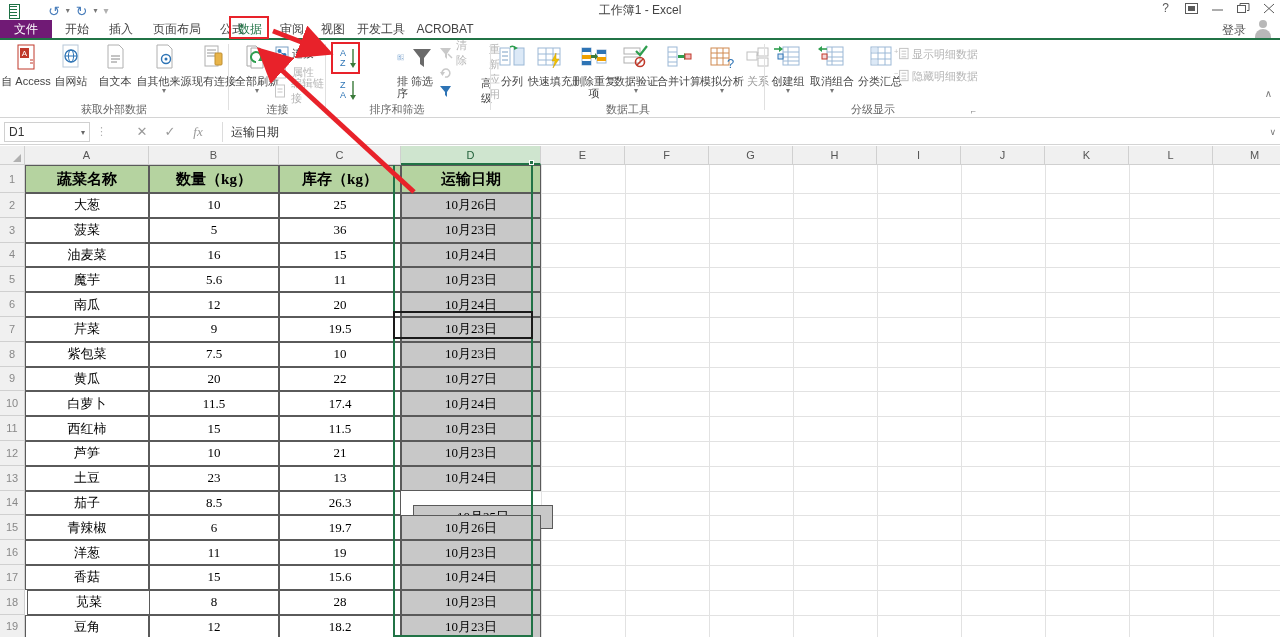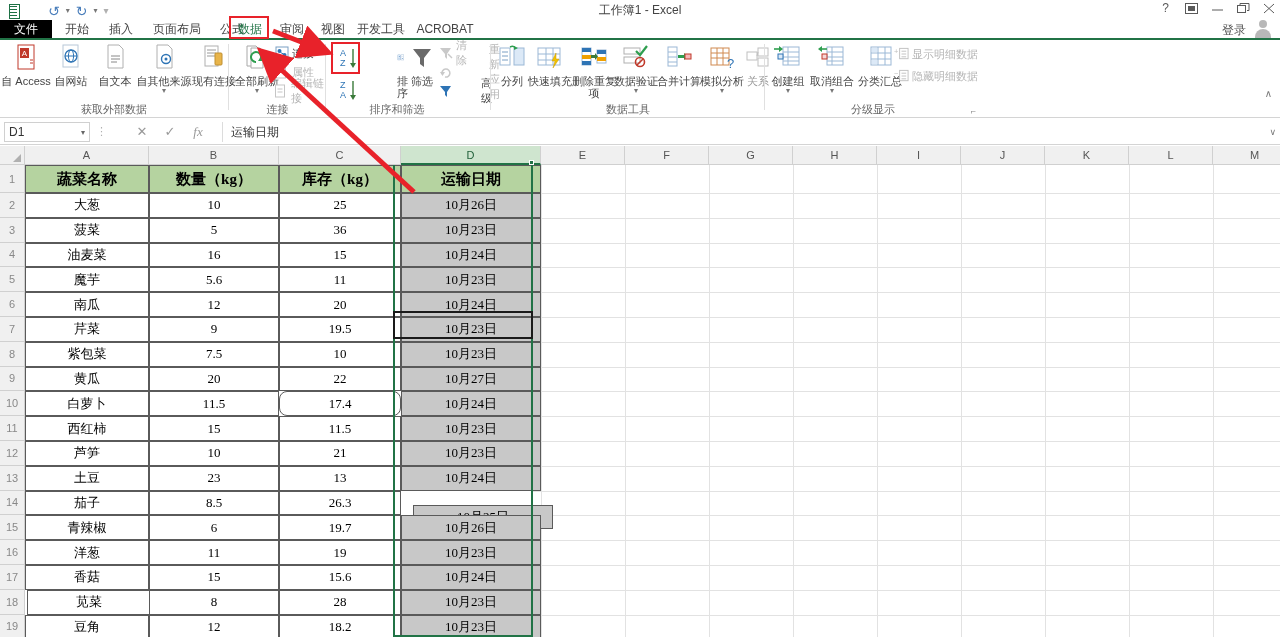--- a/index.html
+++ b/index.html
@@ -48,21 +48,21 @@
   .wc { cursor: default; width: 13px; text-align: center; }
   .wc svg { display: block; }
 
   
   .tabrow {
     position: absolute; left: 0; top: 20px; width: 1280px; height: 18px;
     background: #fff;
   }
   .tab-file {
     position: absolute; left: 0; top: 0; width: 52px; height: 18px;
-    background: #000000; color: #fff; font-size: 12px;
+    background: #701a75; color: #fff; font-size: 12px;
     display: flex; align-items: center; justify-content: center;
   }
   .tab {
     position: absolute; top: 0; height: 18px; font-size: 12px; color: #444;
     display: flex; align-items: center; justify-content: center;
   }
   .tab.active { color: #217346; }
   .tab-underline {
     position: absolute; left: 0; top: 18px; width: 1280px; height: 2px; background: #217346;
   }
@@ -705,21 +705,21 @@
         <div class="cell body" style="left: 25px; top: 195.8px; width: 124px; height: 24.8px;">紫包菜</div>
         <div class="cell body" style="left: 149px; top: 195.8px; width: 130px; height: 24.8px;">7.5</div>
         <div class="cell body" style="left: 279px; top: 195.8px; width: 122px; height: 24.8px;">10</div>
         <div class="cell body selcol" style="left: 401px; top: 195.8px; width: 140px; height: 24.8px;">10月23日</div>
         <div class="cell body" style="left: 25px; top: 220.6px; width: 124px; height: 24.8px;">黄瓜</div>
         <div class="cell body" style="left: 149px; top: 220.6px; width: 130px; height: 24.8px;">20</div>
         <div class="cell body" style="left: 279px; top: 220.6px; width: 122px; height: 24.8px;">22</div>
         <div class="cell body selcol" style="left: 401px; top: 220.6px; width: 140px; height: 24.8px;">10月27日</div>
         <div class="cell body" style="left: 25px; top: 245.4px; width: 124px; height: 24.8px;">白萝卜</div>
         <div class="cell body" style="left: 149px; top: 245.4px; width: 130px; height: 24.8px;">11.5</div>
-        <div class="cell body" style="left: 279px; top: 245.4px; width: 122px; height: 24.8px; border-radius: 8px;">17.4</div>
+        <div class="cell body" style="left: 279px; top: 245.4px; width: 122px; height: 24.8px;">17.4</div>
         <div class="cell body selcol" style="left: 401px; top: 245.4px; width: 140px; height: 24.8px;">10月24日</div>
         <div class="cell body" style="left: 25px; top: 270.2px; width: 124px; height: 24.8px;">西红柿</div>
         <div class="cell body" style="left: 149px; top: 270.2px; width: 130px; height: 24.8px;">15</div>
         <div class="cell body" style="left: 279px; top: 270.2px; width: 122px; height: 24.8px;">11.5</div>
         <div class="cell body selcol" style="left: 401px; top: 270.2px; width: 140px; height: 24.8px;">10月23日</div>
         <div class="cell body" style="left: 25px; top: 295px; width: 124px; height: 24.8px;">芦笋</div>
         <div class="cell body" style="left: 149px; top: 295px; width: 130px; height: 24.8px;">10</div>
         <div class="cell body" style="left: 279px; top: 295px; width: 122px; height: 24.8px;">21</div>
         <div class="cell body selcol" style="left: 401px; top: 295px; width: 140px; height: 24.8px;">10月23日</div>
         <div class="cell body" style="left: 25px; top: 319.8px; width: 124px; height: 24.8px;">土豆</div>

